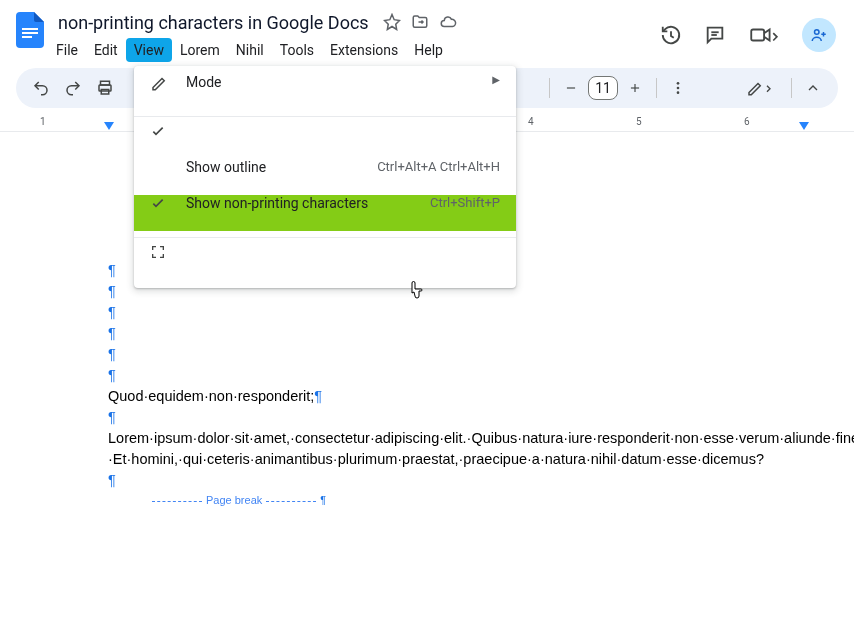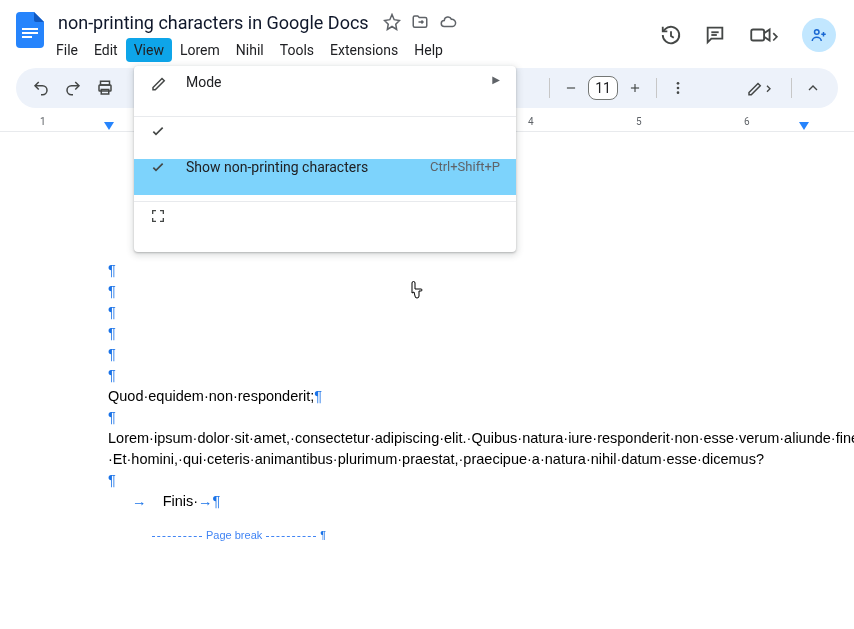--- a/index.html
+++ b/index.html
@@ -182,21 +182,21 @@
 .dropdown-item {
   display: flex;
   align-items: flex-start;
   height: 36px;
   padding: 0 16px 0 16px;
   font-size: 14px;
   color: #202124;
   cursor: pointer;
 }
 .dropdown-item:hover, .dropdown-item.hover {
-  background: #7dd3fc;
+  background: #84cc16;
 }
 .dropdown-icon-col {
   width: 36px;
   display: flex;
   align-items: center;
   justify-content: flex-start;
   color: #444746;
 }
 .dropdown-label { flex: 1; }
 .dropdown-shortcut {
@@ -228,21 +228,21 @@
 .para { margin: 0; }
 .pil { color: #1a73e8; }
 .tab-arrow { color: #1a73e8; }
 .indent-finis { padding-left: 24px; }
 .page-break-row {
   display: flex;
   align-items: center;
   color: #4285f4;
   font-size: 11px;
   gap: 4px;
-  margin-top: 16px;
+  margin-top: 2px;
   padding-left: 44px;
 }
 .dash-line {
   border-top: 1px dashed #4285f4;
   width: 50px;
   height: 0;
 }
 .cursor-pos {
   position: absolute;
   top: 281px;
@@ -402,23 +402,20 @@
   <p class="para"><span class="pil">¶</span></p>
   <p class="para"><span class="pil">¶</span></p>
   <p class="para"><span class="pil">¶</span></p>
   <p class="para"><span class="pil">¶</span></p>
   <p class="para"><span class="pil">¶</span></p>
   <p class="para"><span>Quod·equidem·non·responderit;</span><span class="pil">¶</span></p>
   <p class="para"><span class="pil">¶</span></p>
   <p class="para" style="text-align:justify">
     <span>Lorem·ipsum·dolor·sit·amet,·consectetur·adipiscing·elit.·Quibus·natura·iure·responderit·non·esse·verum·aliunde·finem·beate·vivendi,·a·se·principia·rei·gerendae·peti;·Quae·enim·adhuc·protulisti,·popularia·sunt,·ego·autem·a·</span><span>·interrete.·Tum·Lucius:·Mihi·vero·ista·valde·probata·sunt,·quod·item·fratri·puto.·Bestiarum·vero·nullum·iudicium·puto.·Nihil·enim·iam·habes,·quod·ad·corpus·referas;·Deinde·prima·illa,·quae·in·congressu·solemus:·Quid·tu,·inquit,·huc?·Et·homini,·qui·ceteris·animantibus·plurimum·praestat,·praecipue·a·natura·nihil·datum·esse·dicemus?</span><span class="pil">¶</span>
   </p>
-  <p class="para indent-finis">
-    <span class="tab-arrow">→</span>&nbsp;&nbsp;&nbsp;&nbsp;<span>Finis·</span><span class="tab-arrow">→</span><span class="pil">¶</span>
-  </p>
   <div class="page-break-row">
     <div class="dash-line"></div>
     <span>Page break</span>
     <div class="dash-line"></div>
     <span class="pil">¶</span>
   </div>
 </div>
 
 <div class="dropdown">
   <div class="dropdown-item">
@@ -431,20 +428,25 @@
     <div class="dropdown-arrow">▶</div>
   </div>
   <div class="dropdown-sep"></div>
   <div class="dropdown-item">
     <div class="dropdown-icon-col">
       <svg width="16" height="16" viewBox="0 0 24 24" fill="none" stroke="#444746" stroke-width="2.5">
           <path d="M5 13l4 4L19 7"></path>
         </svg>
     </div>
   </div>
+  <div class="dropdown-item">
+    <div class="dropdown-icon-col"></div>
+    <div class="dropdown-label">Show outline</div>
+    <div class="dropdown-shortcut">Ctrl+Alt+A Ctrl+Alt+H</div>
+  </div>
   <div class="dropdown-item hover">
     <div class="dropdown-icon-col">
       <svg width="16" height="16" viewBox="0 0 24 24" fill="none" stroke="#444746" stroke-width="2.5">
           <path d="M5 13l4 4L19 7"></path>
         </svg>
     </div>
     <div class="dropdown-label">Show non-printing characters</div>
     <div class="dropdown-shortcut">Ctrl+Shift+P</div>
   </div>
   <div class="dropdown-sep"></div>

